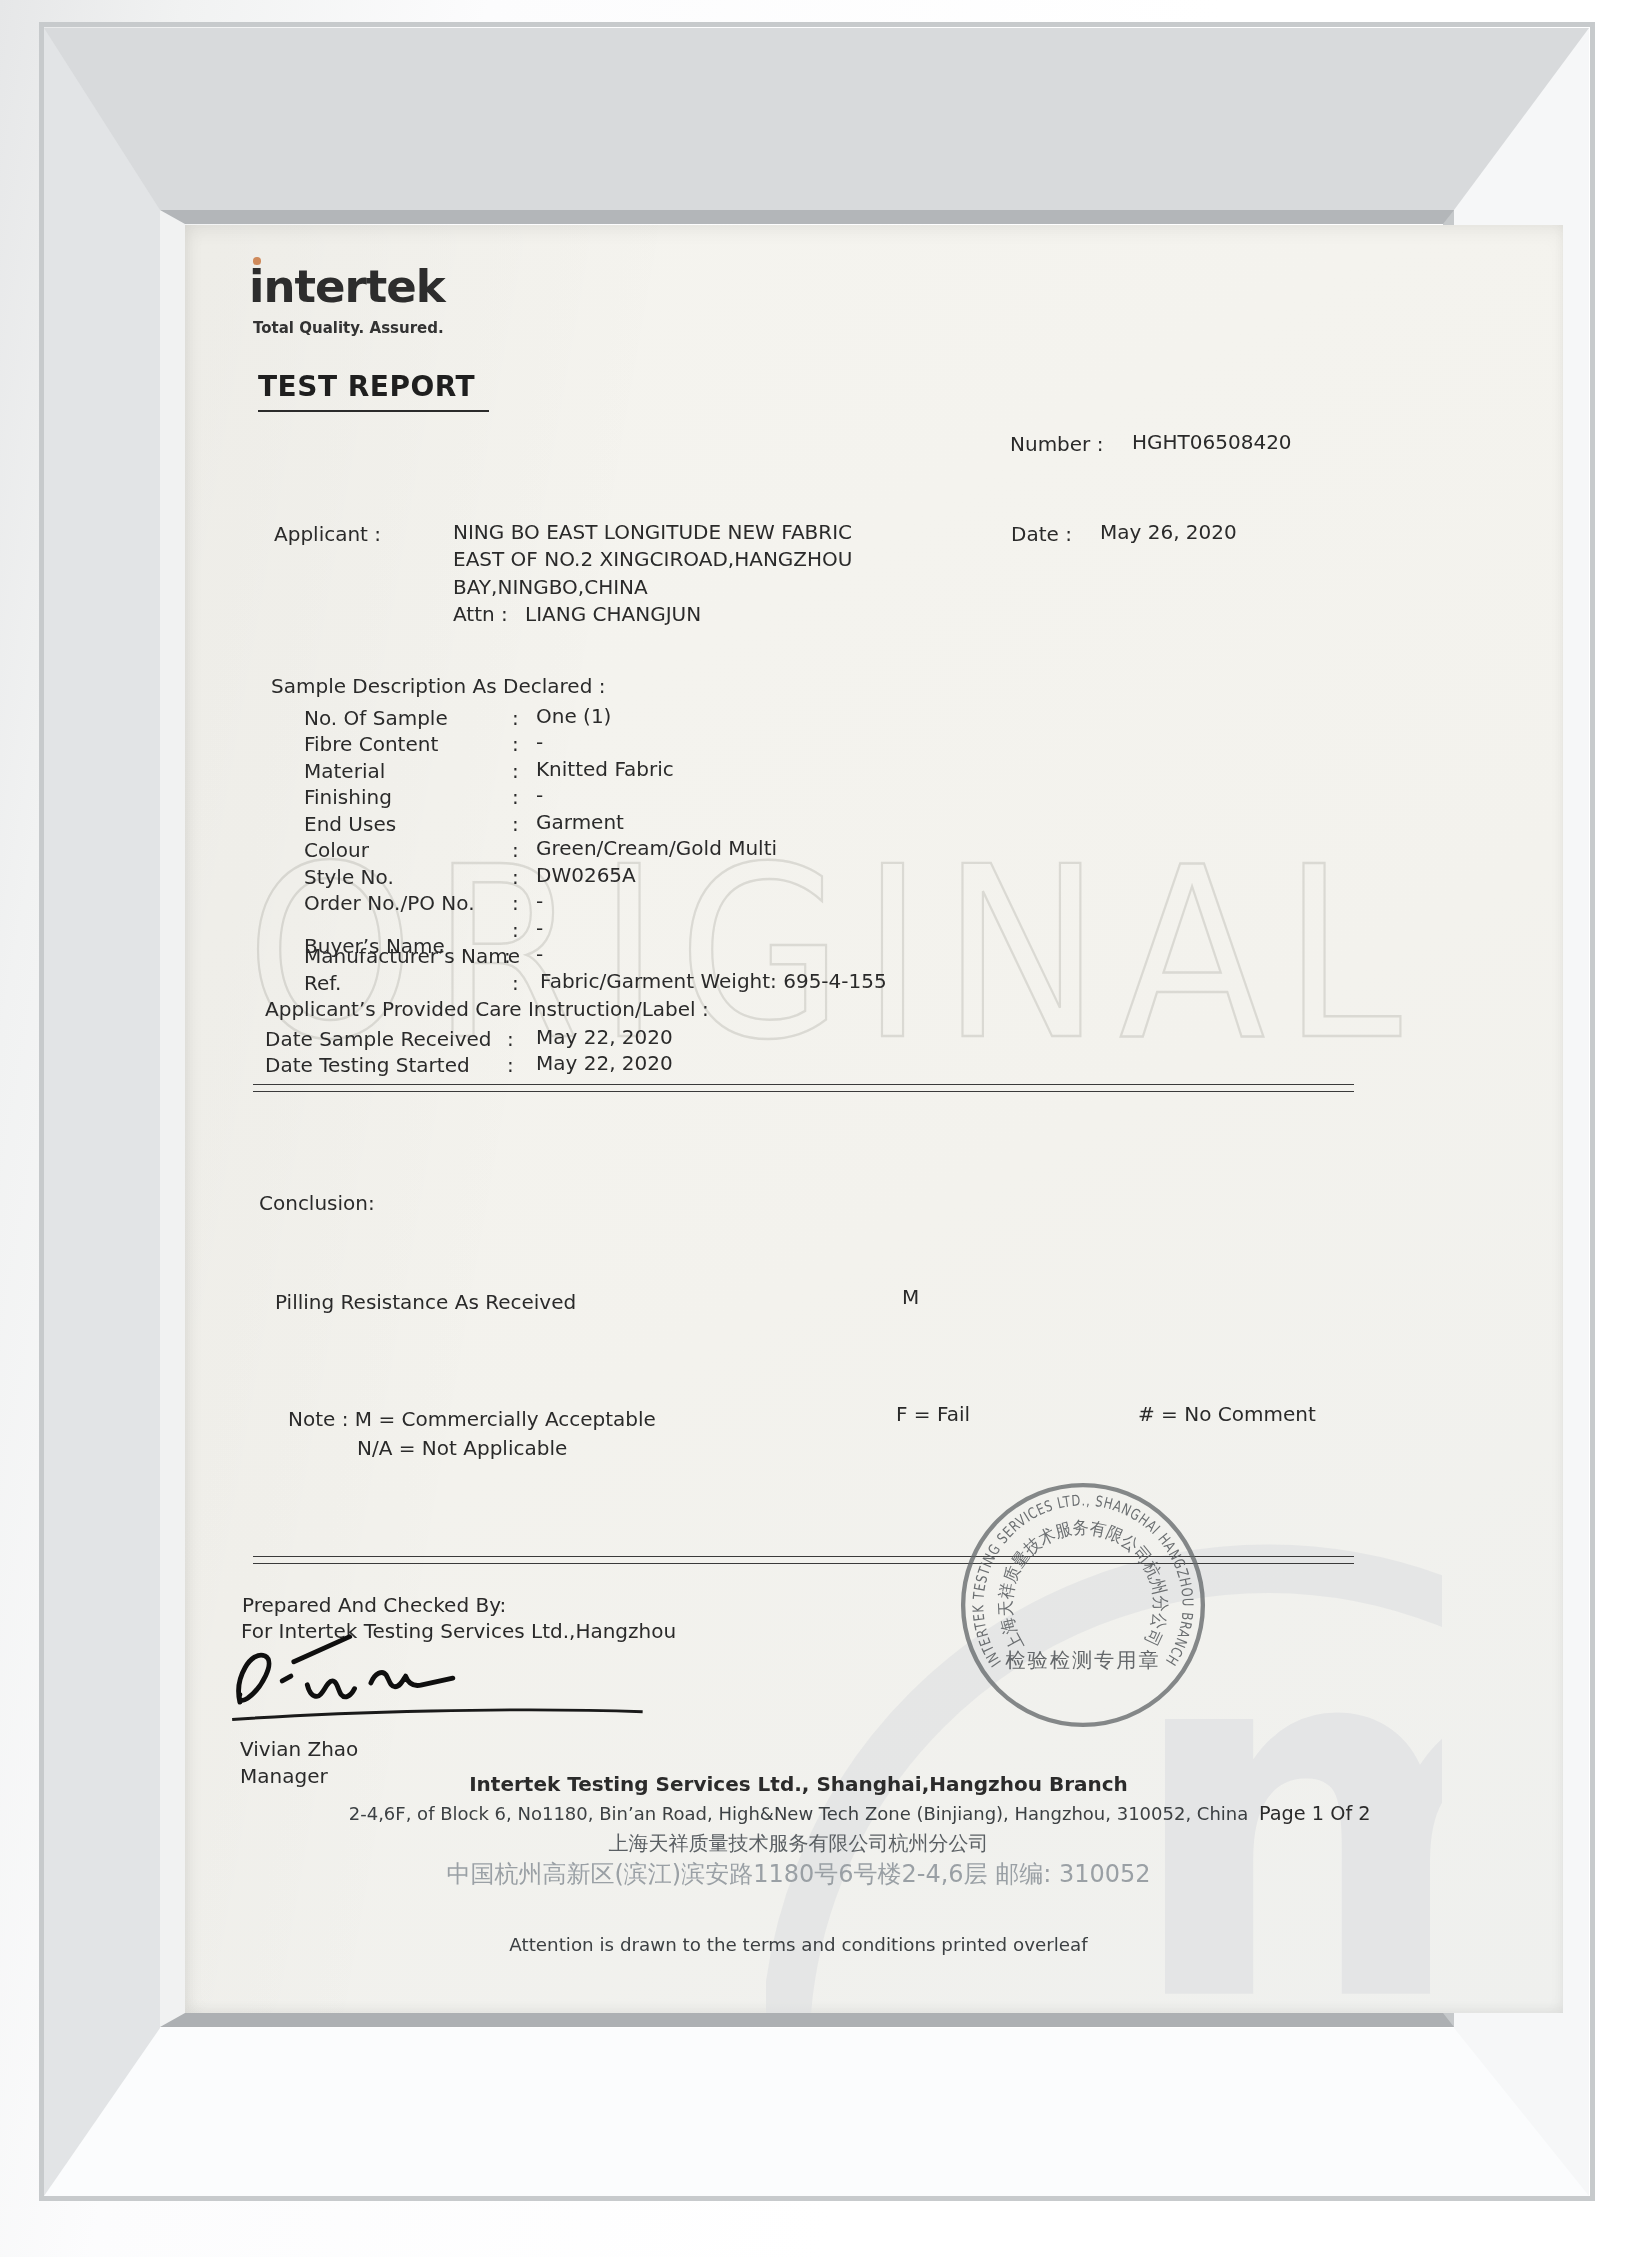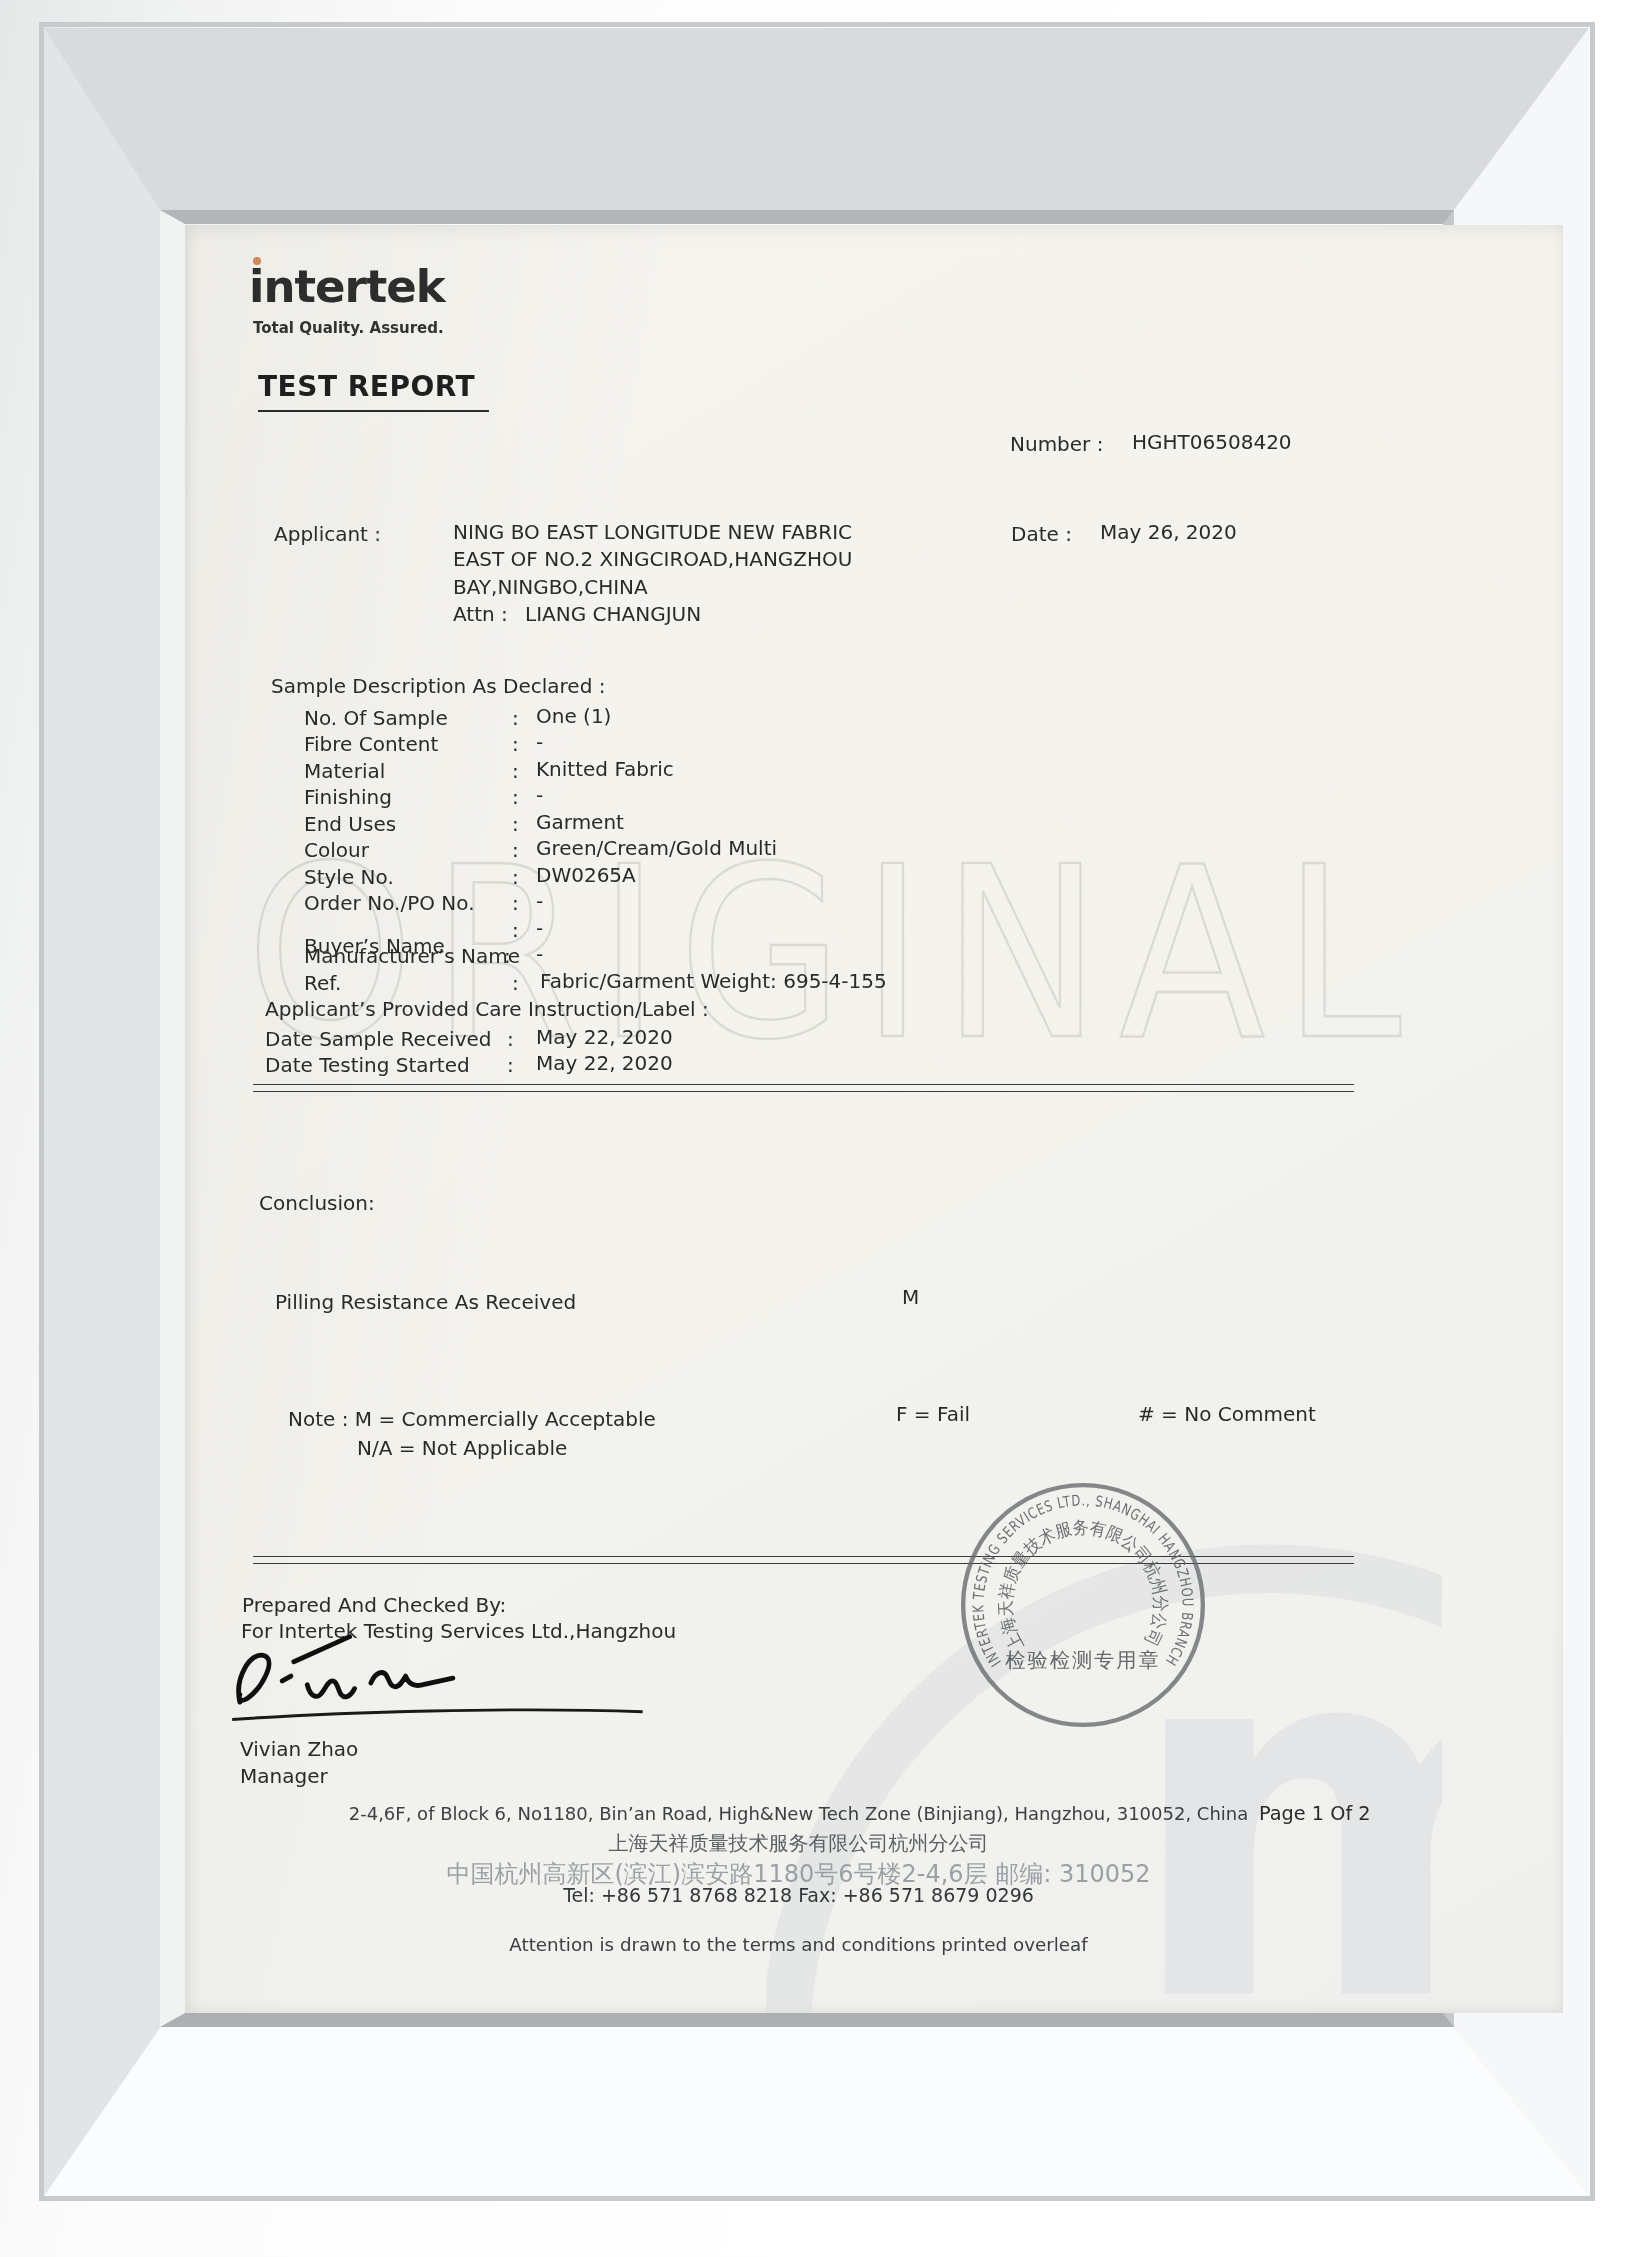--- a/index.html
+++ b/index.html
@@ -179,21 +179,21 @@
       <path d="M84 60 c 2 8 6 12 10 12 c 6 0 10 -16 16 -16 c 5 0 6 10 9 14 c 4 5 10 2 14 -6"></path>
       <path d="M70 36 L 128 10"></path>
       <path d="M150 58 c 4 -10 12 -14 16 -8 c 3 5 4 12 9 12 c 5 0 8 -6 11 -11 c 3 8 9 11 17 9 l 32 -7"></path>
     </g>
     <path d="M6 96 C 120 88 300 83 432 88" fill="none" stroke="#1a1a1a" stroke-width="3"></path>
   </svg>
 
   <div class="t" style="left:55px; top:1512px;">Vivian Zhao</div>
   <div class="t" style="left:55px; top:1539px;">Manager</div>
 
+  <div class="footer-line" style="top:1547px; font-size:20px; font-weight:bold; color:#2b2b2b;">Intertek Testing Services Ltd., Shanghai,Hangzhou Branch</div>
   <div class="footer-line" style="top:1578px; font-size:18px; color:#3c4043;">2-4,6F, of Block 6, No1180, Bin’an Road, High&amp;New Tech Zone (Binjiang), Hangzhou, 310052, China</div>
   <div class="t" style="left:1074px; top:1576px; font-size:19.3px;">Page 1 Of 2</div>
   <div class="footer-line cn" style="top:1605px; font-size:20px; color:#5a5f63;">上海天祥质量技术服务有限公司杭州分公司</div>
   <div class="footer-line cn" style="top:1633px; font-size:24px; color:#9aa0a5;">中国杭州高新区(滨江)滨安路1180号6号楼2-4,6层  邮编: 310052</div>
-  <div class="footer-line" style="top:1659px; font-size:19px; color:#33373a;">Tel: +86 571 8768 8218  Fax: +86 571 8679 0296</div>
   <div class="footer-line" style="top:1709px; font-size:18.3px; color:#3c4043;">Attention is drawn to the terms and conditions printed overleaf</div>
 
 </div>
 
 
 </body></html>

